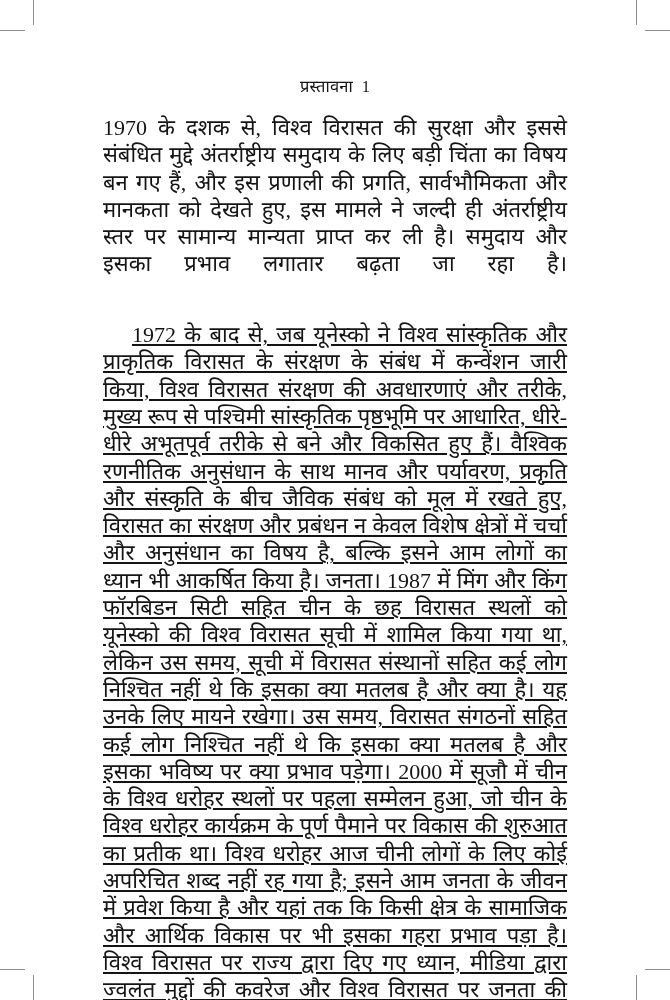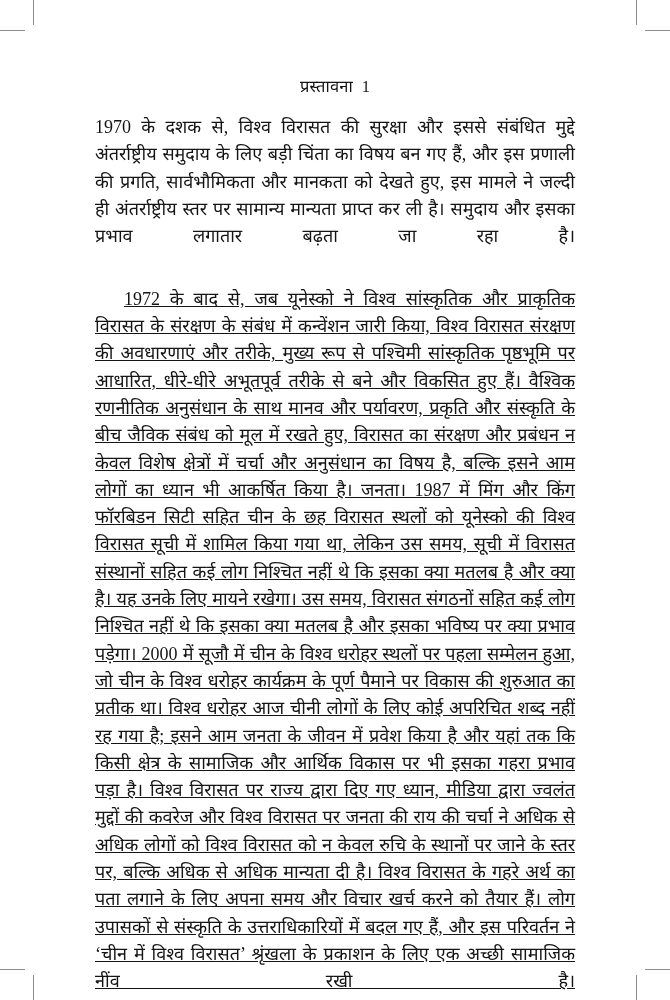--- a/index.html
+++ b/index.html
@@ -54,22 +54,22 @@
     font-size: 16.5px;
     line-height: 22px;
     letter-spacing: 0.2px;
     margin: 0 0 16px 0;
     font-weight: normal;
     color: #141414;
     white-space: pre;
   }
 
   .body-paragraph {
-    margin: 8px;
-    font-size: 18px;
+    margin: 16px;
+    font-size: 22px;
     line-height: 27.3px;
     text-align: justify;
     text-justify: inter-word;
     color: #141414;
     word-spacing: 0.3px;
     hyphens: none;
   }
   .body-paragraph + .body-paragraph {
     margin-top: 0px;
     text-decoration: underline;

